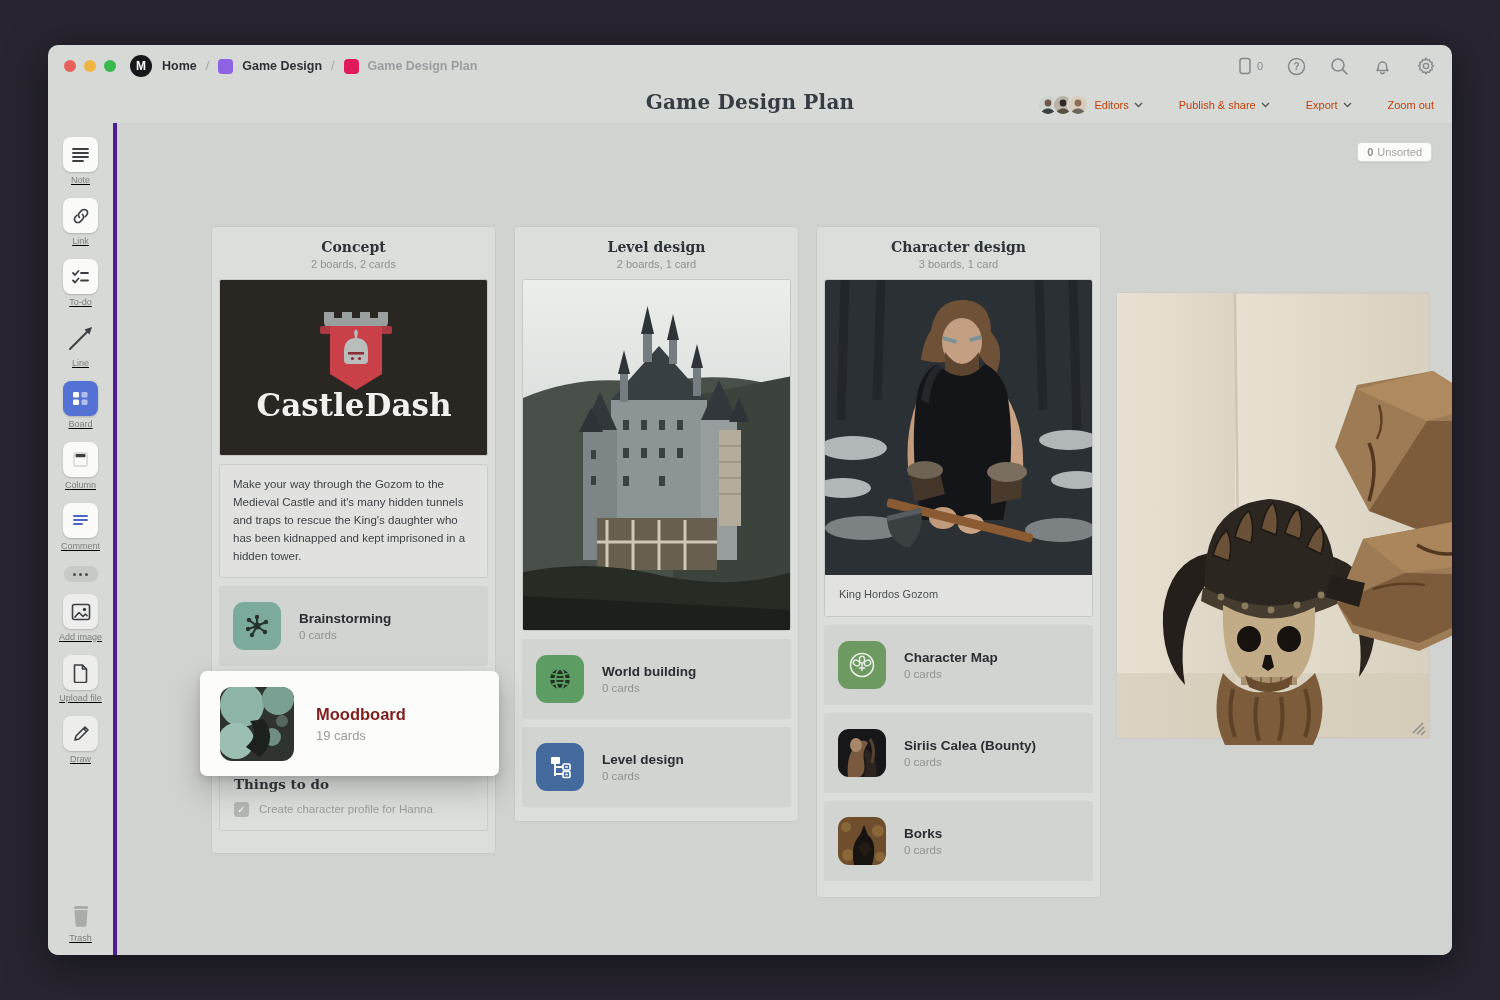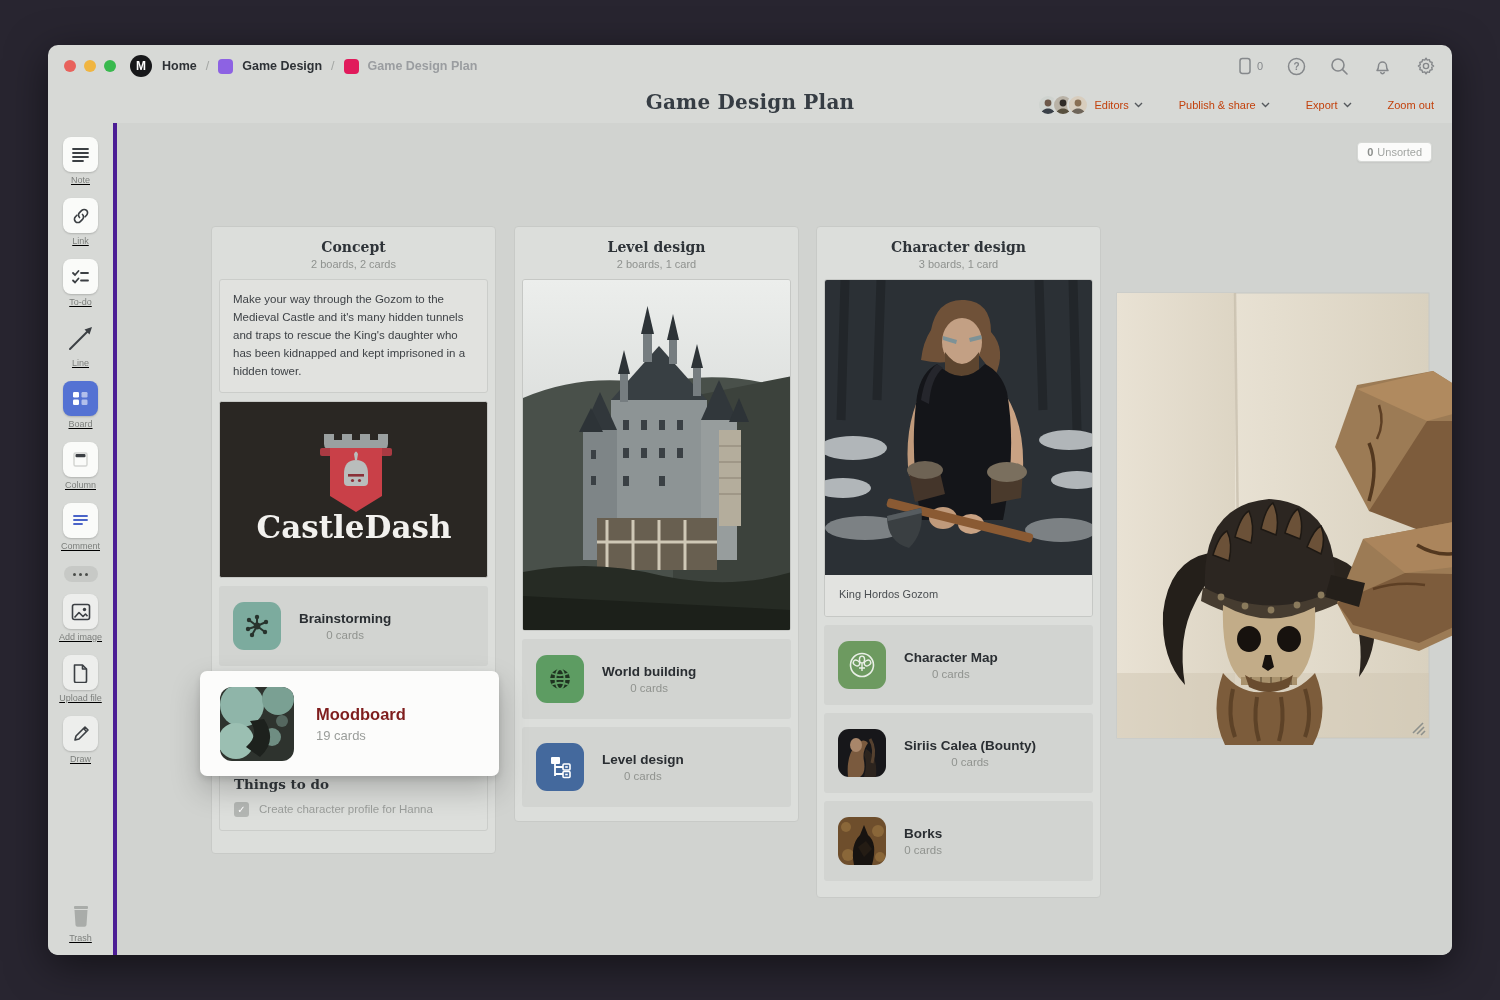--- a/index.html
+++ b/index.html
@@ -62,21 +62,21 @@
   .col-head { text-align:center; padding:12px 0 9px; }
   .col-title { font-family:"DejaVu Serif","Liberation Serif",serif; font-weight:700; font-size:14px; color:#2e3338; }
   .col-sub { font-size:11px; color:#8f928f; margin-top:3px; }
   .card { border-radius:3px; margin-bottom:8px; }
   .img-card { overflow:hidden; border:1px solid #c6c8c5; background:#e2e3e0; }
   .img-card svg { display:block; }
   .note-card { background:#e1e2df; border:1px solid #cbcdca; padding:11px 13px; font-size:11.5px; line-height:1.56; color:#3e4246; }
   .board-row { background:#d2d4d1; border-radius:3px; padding:16px 14px; display:flex; align-items:center; gap:18px; }
   .board-thumb { width:48px; height:48px; border-radius:11px; flex:none; overflow:hidden; display:flex; align-items:center; justify-content:center; }
   .board-name { font-size:13.5px; font-weight:700; color:#2a2e32; }
-  .board-count { font-size:11.5px; color:#90938f; margin-top:3px;text-align:center; }
+  .board-count { font-size:11.5px; color:#90938f; margin-top:3px; }
   .todo-card { background:#dddfdc; border:1px solid #cbcdca; padding:11px 14px 13px; }
   .todo-title { font-family:"DejaVu Serif","Liberation Serif",serif; font-weight:700; font-size:13.5px; color:#33383c; margin-bottom:10px; }
   .todo-item { display:flex; align-items:center; gap:10px; }
   .checkbox { width:15px; height:15px; border-radius:3px; background:#b4b7b4; color:#fff; font-size:10px; display:flex; align-items:center; justify-content:center; flex:none; }
   .todo-text { font-size:11.5px; color:#9b9e9b; }
   .caption { padding:13px 14px 16px; font-size:11px; color:#4a4e51; background:#e2e3e0; }
   
   .hover-card { position:absolute; left:83px; top:548px; width:299px; height:105px; background:#fcfcfb; border-radius:7px;
     box-shadow:0 3px 6px rgba(0,0,0,.12), 0 14px 30px rgba(0,0,0,.22); display:flex; align-items:center; padding:0 20px; gap:22px; z-index:5; }
   .hover-thumb { width:74px; height:74px; border-radius:12px; overflow:hidden; flex:none; }
@@ -316,41 +316,41 @@
       <b>0</b>
       <span>Unsorted</span>
     </div>
 
     <div class="column" style="left:94px; top:103px; width:285px; height:628px;">
       <div class="col-head">
         <div class="col-title">Concept</div>
         <div class="col-sub">2 boards, 2 cards</div>
       </div>
 
-      <div class="card note-card">Make your way through the Gozom to the Medieval Castle and it's many hidden tunnels and traps to rescue the King's daughter who has been kidnapped and kept imprisoned in a hidden tower.</div>
-
       <div class="card img-card" style="height:177px; background:#2a2723;">
         <svg width="269" height="177" viewBox="0 0 269 177">
           <rect width="269" height="177" fill="#2a2723"></rect>
 
           <path d="M104 42 v-10 h10 v6 h8 v-6 h10 v6 h8 v-6 h10 v6 h8 v-6 h10 v10 q0 6 -8 6 h-48 q-8 0 -8 -6z" fill="#9aa0a0"></path>
 
           <rect x="100" y="46" width="12" height="8" rx="2" fill="#a93a42"></rect>
           <rect x="160" y="46" width="12" height="8" rx="2" fill="#a93a42"></rect>
 
           <path d="M110 46 h52 v48 l-26 16 l-26 -16 z" fill="#c94048"></path>
 
           <path d="M136 58 q12 0 12 14 v8 q0 4 -4 4 h-16 q-4 0 -4 -4 v-8 q0 -14 12 -14z" fill="#b9bdbc"></path>
           <rect x="128" y="72" width="16" height="2.6" fill="#8b3038"></rect>
           <circle cx="132.5" cy="78.5" r="1.6" fill="#8b3038"></circle>
           <circle cx="139.5" cy="78.5" r="1.6" fill="#8b3038"></circle>
           <path d="M134 52 q2 -5 4 0 l-1 6 h-2z" fill="#b9bdbc"></path>
           <text x="134" y="136" text-anchor="middle" font-family="DejaVu Serif, Liberation Serif, serif" font-weight="700" font-size="31" fill="#f2f1ee">CastleDash</text>
         </svg>
       </div>
+
+      <div class="card note-card">Make your way through the Gozom to the Medieval Castle and it's many hidden tunnels and traps to rescue the King's daughter who has been kidnapped and kept imprisoned in a hidden tower.</div>
 
       <div class="card board-row">
         <div class="board-thumb" style="background:#7cab9e">
           <svg width="26" height="26" viewBox="0 0 26 26">
             <g stroke="#27332d" stroke-width="2">
                 <line x1="13" y1="13" x2="13" y2="4"></line>
                 <line x1="13" y1="13" x2="22" y2="9"></line>
                 <line x1="13" y1="13" x2="21" y2="19"></line>
                 <line x1="13" y1="13" x2="8" y2="22"></line>
                 <line x1="13" y1="13" x2="4" y2="16"></line>

